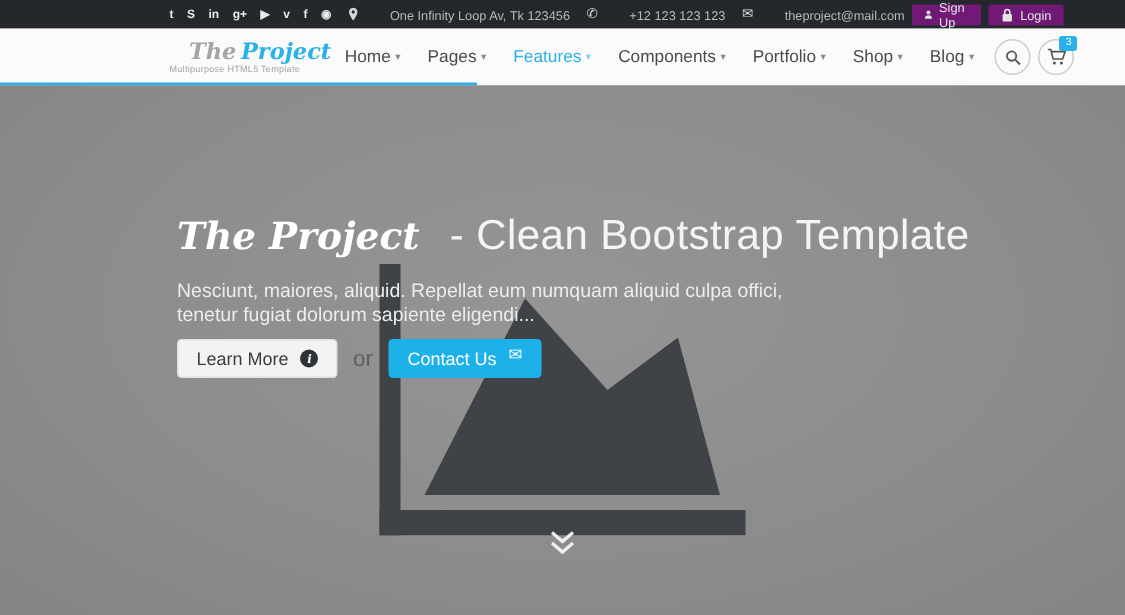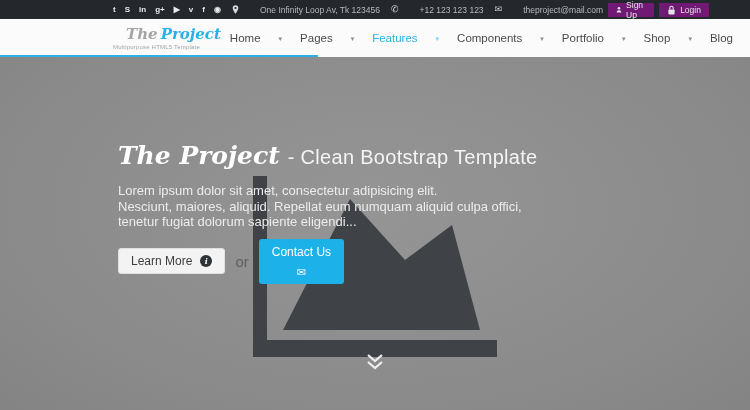--- a/index.html
+++ b/index.html
@@ -23,21 +23,21 @@
   .navbar{position:absolute;top:19px;left:0;width:750px;height:38px;background:#fbfbfb;}
   .nav-inner{width:524px;height:100%;margin:0 auto;display:flex;align-items:center;
              justify-content:space-between;}
   .logo{display:flex;flex-direction:column;cursor:pointer;}
   .logo-line{font-family:"DejaVu Serif",serif;font-style:italic;font-weight:bold;
              font-size:15px;line-height:1;}
   .logo-the{color:#a5a5a5;margin-left:13px;}
   .logo-project{color:#2ab2e8;margin-left:3px;}
   .logo-tagline{font-size:6px;color:#a3a3a3;margin-top:2px;letter-spacing:.2px;}
   .menu{display:flex;align-items:center;}
-  .menu-item{display:flex;align-items:center;gap:18px;padding:12px 9px;font-size:11.5px;
+  .menu-item{display:flex;align-items:center;gap:3px;padding:12px 9px;font-size:11.5px;
              color:#4b4b4b;cursor:pointer;line-height:38px;}
   .menu-item .chev{font-size:7px;color:#8b8b8b;line-height:1;}
   .menu-item.active{color:#2ab2e8;}
   .menu-item.active .chev{color:#7fd0f2;}
   .nav-icons{display:flex;align-items:center;}
   .icon-circle{width:22px;height:22px;border:1px solid #cdcdcd;border-radius:50%;
                display:flex;align-items:center;justify-content:center;position:relative;
                margin-left:5px;cursor:pointer;background:transparent;}
   .cart-badge{position:absolute;top:-3px;right:-3px;min-width:10px;height:10px;
               background:#2ab2e8;color:#fff;font-size:7px;line-height:10px;text-align:center;
@@ -45,32 +45,32 @@
   .progress-line{position:absolute;left:0;bottom:0;width:318px;height:2px;background:#2ab2e8;}
 
   
   .hero{position:absolute;top:57px;left:0;width:750px;height:353px;overflow:hidden;
         background:radial-gradient(ellipse at 50% 42%,#959595 0%,#8c8c8c 60%,#848484 100%);}
   .chart-svg{position:absolute;left:250px;top:119px;z-index:1;}
   .hero-content{position:absolute;left:118px;top:84px;z-index:2;}
   .hero-title{margin:0;display:flex;align-items:baseline;white-space:nowrap;}
   .hero-title .script{font-family:"DejaVu Serif",serif;font-style:italic;font-weight:bold;
                       font-size:25px;color:#ffffff;}
-  .hero-title .rest{font-size:20px;color:#f4f4f4;font-weight:normal;margin-left:8px;
+  .hero-title .rest{font-size:28px;color:#f4f4f4;font-weight:normal;margin-left:20px;
                     letter-spacing:.3px;}
   .hero-text{margin-top:13px;font-size:13px;color:#ececec;line-height:15.5px;}
   .hero-buttons{margin-top:9px;display:flex;align-items:center;}
   .btn-learn{display:inline-flex;align-items:center;gap:8px;background:#f3f3f3;color:#3c3c3c;
              font-size:12px;padding:5px 12px;border-radius:3px;border:1px solid #e0e0e0;cursor:pointer;}
   .info-circle{width:12px;height:12px;border-radius:50%;background:#2f3338;color:#fff;
                font-size:8px;display:flex;align-items:center;justify-content:center;
                font-style:italic;font-weight:bold;font-family:"DejaVu Serif",serif;}
   .or{margin:0 10px;font-size:15px;color:#5e5e5e;}
-  .btn-contact{display:inline-flex;align-items:center;gap:8px;background:#1db1ea;color:#fff;
-               font-size:12px;padding:6px 13px;border-radius:3px;cursor:pointer;flex-direction:column;}
+  .btn-contact{display:inline-flex;align-items:flex-start;gap:8px;background:#1db1ea;color:#fff;
+               font-size:12px;padding:6px 13px;border-radius:3px;cursor:pointer;}
   .envelope{font-size:11px;line-height:1;}
   .scroll-down{position:absolute;left:50%;transform:translateX(-50%);top:296px;
                cursor:pointer;z-index:2;}
 </style>
 </head>
 <body>
 
 <div class="page">
 
   <div class="topbar">
@@ -191,21 +191,20 @@
       <rect x="3" y="164" width="244" height="17" fill="#3f4348"></rect>
       <polygon points="33,154 100,23 155,84 202,49 230,154" fill="#3f4348"></polygon>
     </svg>
 
     <div class="hero-content">
       <h1 class="hero-title">
         <span class="script">The Project</span>
         <span class="rest">- Clean Bootstrap Template</span>
       </h1>
       <div class="hero-text">
-        <div>Lorem ipsum dolor sit amet, consectetur adipisicing elit.</div>
         <div>Nesciunt, maiores, aliquid. Repellat eum numquam aliquid culpa offici,</div>
         <div>tenetur fugiat dolorum sapiente eligendi...</div>
       </div>
       <div class="hero-buttons">
         <div class="btn-learn">
           <span>Learn More</span>
           <span class="info-circle">i</span>
         </div>
         <span class="or">or</span>
         <div class="btn-contact">

